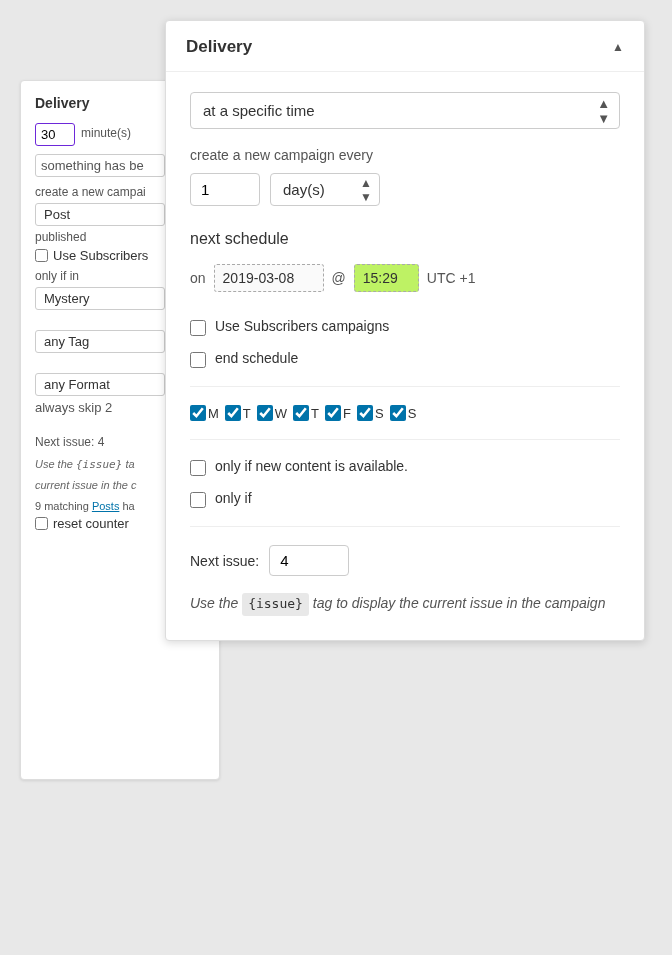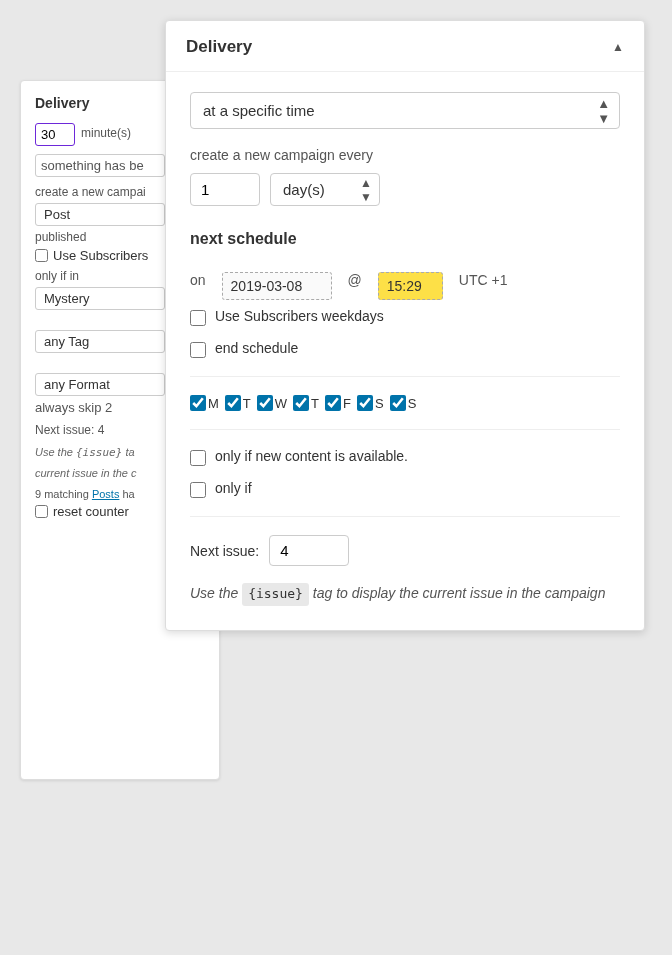--- a/index.html
+++ b/index.html
@@ -87,21 +87,21 @@
 
     .bg-and {
       font-size: 11px;
       color: #888;
       text-align: right;
       margin-bottom: 4px;
     }
 
     .bg-skip-row {
       font-size: 13px;
-      margin-bottom: 8px;
+      margin-bottom: 20px;
       color: #555;
     }
 
     .bg-next-issue {
       font-size: 12px;
       margin-bottom: 8px;
       color: #555;
     }
 
     .bg-italic-small {
@@ -231,29 +231,30 @@
       right: 8px;
       top: 50%;
       transform: translateY(-50%);
       pointer-events: none;
       font-size: 12px;
       color: #555;
     }
 
     
     .section-heading {
-      font-weight: 700;
+      font-weight: 400;
       font-size: 16px;
-      margin-bottom: 24px;
+      margin-bottom: 16px;
     }
 
     .schedule-datetime-row {
       display: flex;
-      gap: 16px;
-      margin-bottom: 8px;
+      align-items: center;
+      gap: 8px;
+      margin-bottom: 26px;
       flex-wrap: wrap;
     }
 
     .schedule-on-label {
       font-size: 14px;
       color: #555;
     }
 
     .schedule-date-input {
       border: 1px dashed #aaa;
@@ -269,21 +270,21 @@
       font-size: 14px;
       color: #555;
     }
 
     .schedule-time-input {
       border: 1px dashed #aaa;
       border-radius: 3px;
       padding: 5px 8px;
       font-size: 14px;
       color: #333;
-      background: #fde047;
+      background: #bef264;
       width: 65px;
     }
 
     .schedule-tz {
       font-size: 14px;
       color: #555;
     }
 
     .checkbox-row {
       display: flex;
@@ -488,21 +489,21 @@
     <div class="schedule-datetime-row">
       <span class="schedule-on-label">on</span>
       <input class="schedule-date-input" type="text" value="2019-03-08" style="">
       <span class="schedule-at-label">@</span>
       <input class="schedule-time-input" type="text" value="15:29" style="">
       <span class="schedule-tz">UTC +1</span>
     </div>
 
     <div class="checkbox-row">
       <input type="checkbox" style="">
-      <span class="checkbox-label">Use Subscribers weekdays</span>
+      <span class="checkbox-label">Use Subscribers campaigns</span>
     </div>
 
     <div class="checkbox-row">
       <input type="checkbox" style="">
       <span class="checkbox-label">end schedule</span>
     </div>
 
     <hr class="divider">
 
     <div class="weekdays-row">

